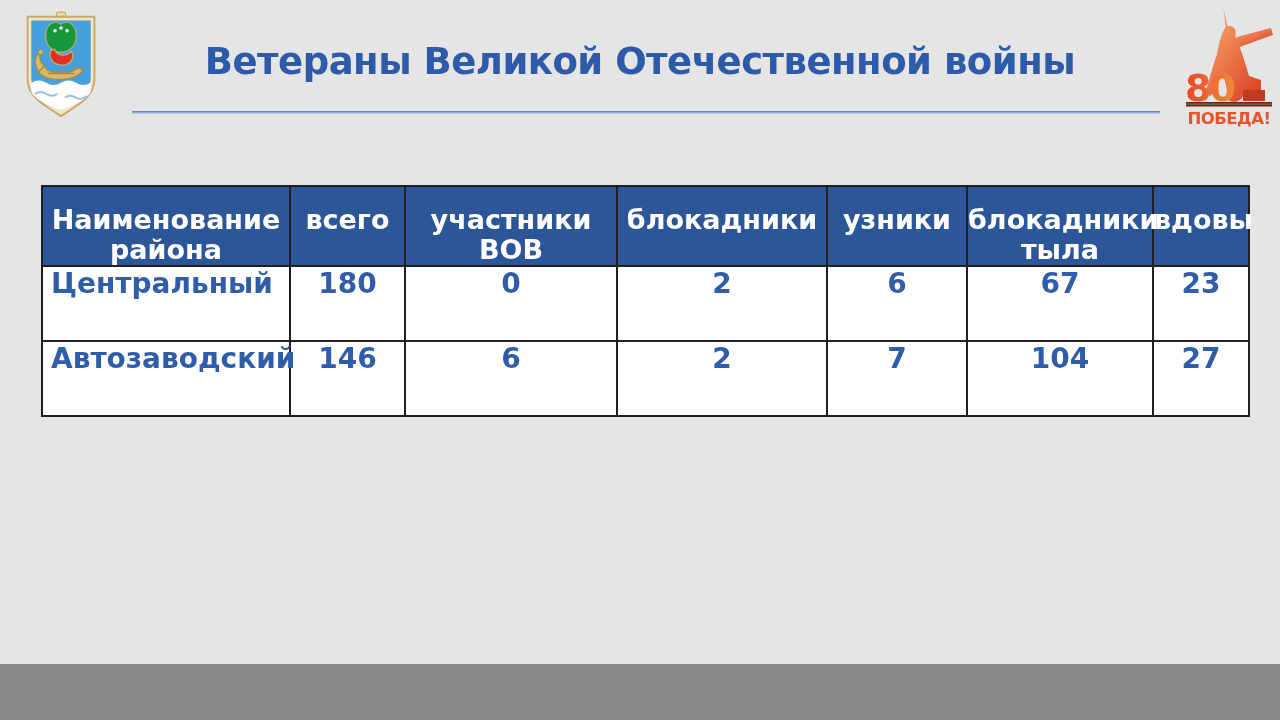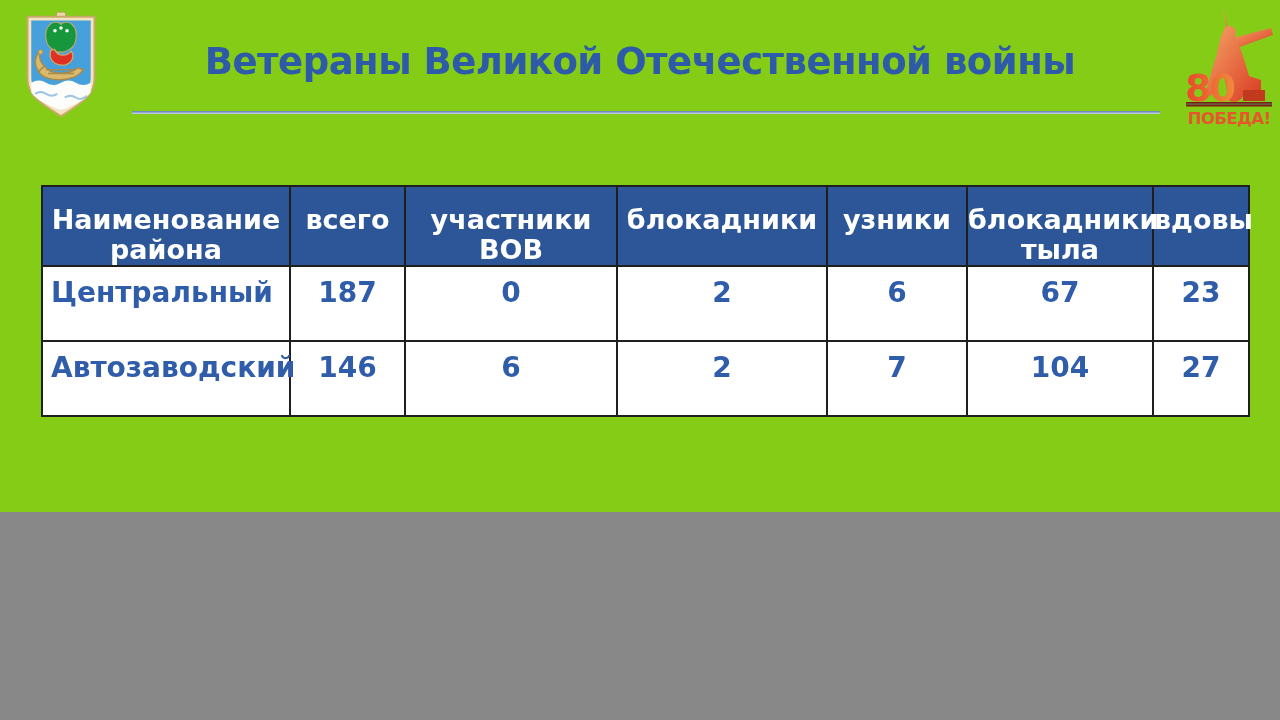--- a/index.html
+++ b/index.html
@@ -1,21 +1,21 @@
 <!DOCTYPE html>
 <html><head>
 <meta charset="utf-8">
 <style>
   * { margin: 0; padding: 0; box-sizing: border-box; }
   html, body { background: #888; }
   .slide {
     position: relative;
     width: 1280px;
-    height: 512px;
-    background: #84cc16;
+    height: 664px;
+    background: #e5e5e5;
     overflow: hidden;
     font-family: "DejaVu Sans", "Liberation Sans", sans-serif;
   }
 
   
   .coat-of-arms {
     position: absolute;
     left: 22px; top: 10px;
     width: 78px; height: 112px;
   }
@@ -60,21 +60,20 @@
     font-size: 27px;
     line-height: 1.12;
     padding-top: 18px;
     height: 65px;
     text-align: center;
   }
   table.veterans td {
     font-size: 28px;
     color: #2F5DA9;
     height: 75px;
-    padding-top: 9px;
     text-align: center;
     background: #ffffff;
   }
   table.veterans td.district {
     text-align: left;
     padding-left: 8px;
   }
   table.veterans tr.total-row td { color: #BF0000; }
   table.veterans tr.total-row td.district { text-align: center; padding-left: 0; }
 </style>
@@ -154,21 +153,21 @@
         <th>участники ВОВ</th>
         <th>блокадники</th>
         <th>узники</th>
         <th>блокадники тыла</th>
         <th>вдовы</th>
       </tr>
     </thead>
     <tbody>
       <tr>
         <td class="district">Центральный</td>
-        <td>187</td>
+        <td>180</td>
         <td>0</td>
         <td>2</td>
         <td>6</td>
         <td>67</td>
         <td>23</td>
       </tr>
       <tr>
         <td class="district">Автозаводский</td>
         <td>146</td>
         <td>6</td>

